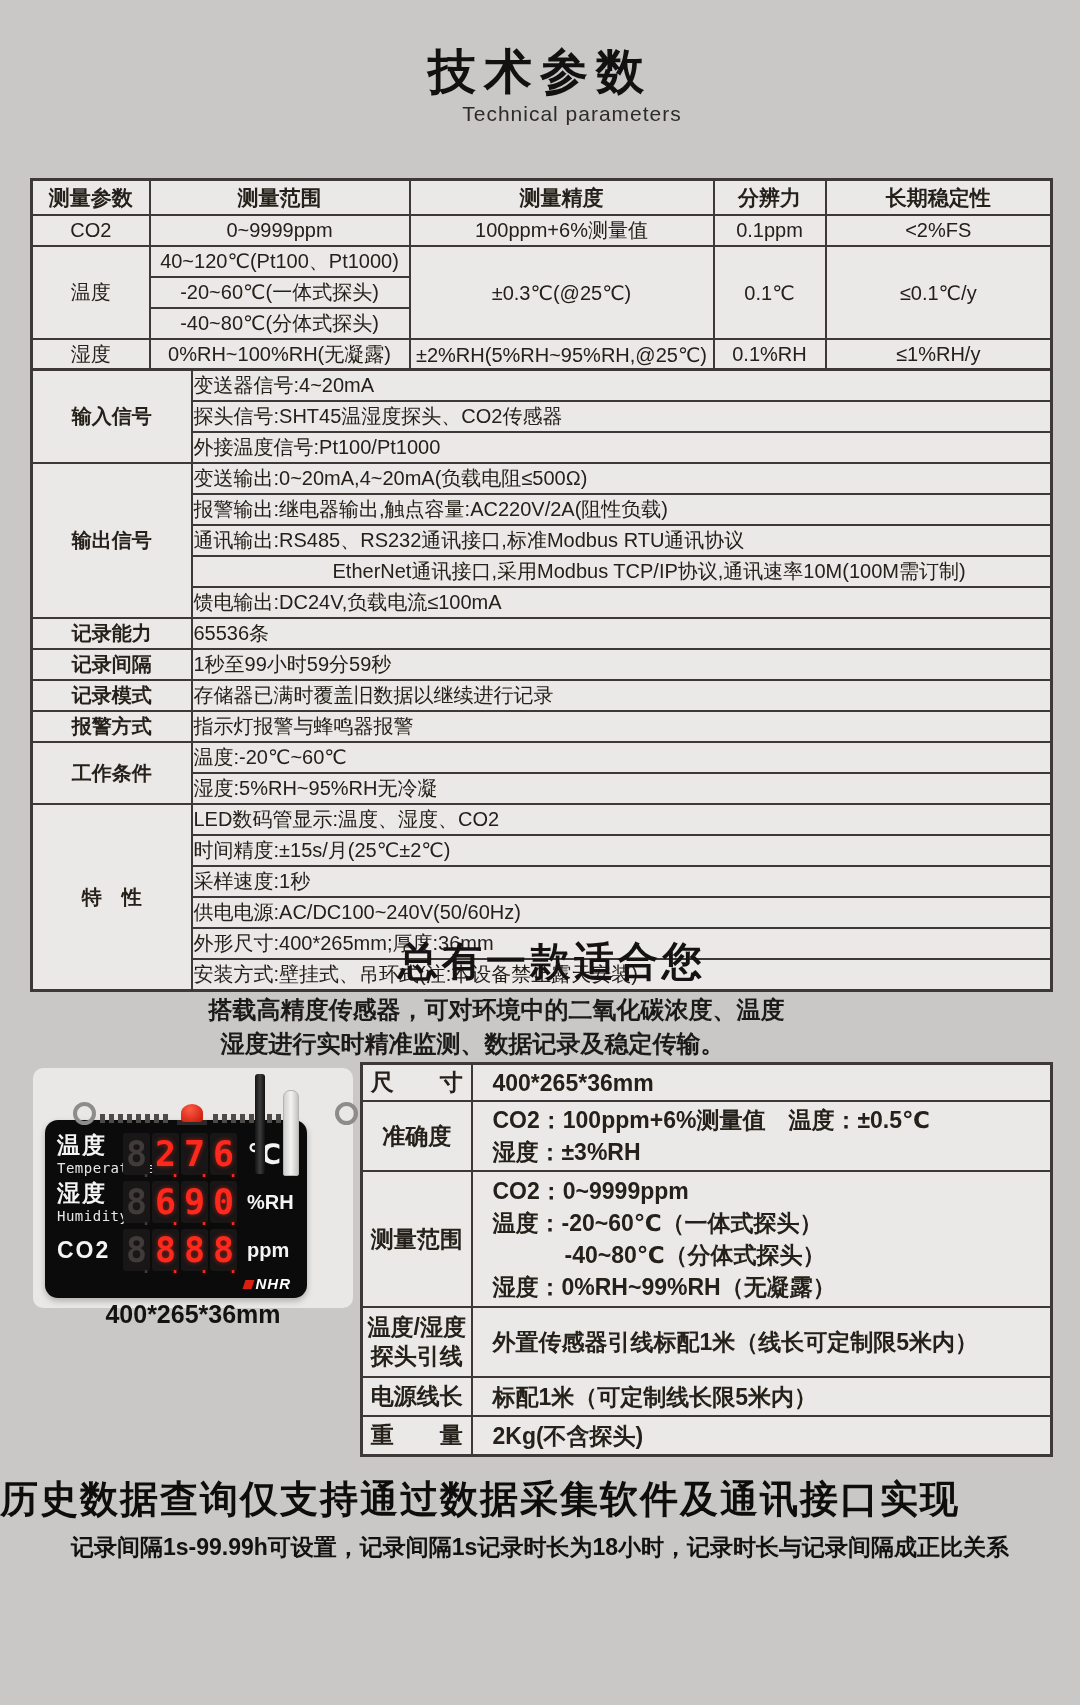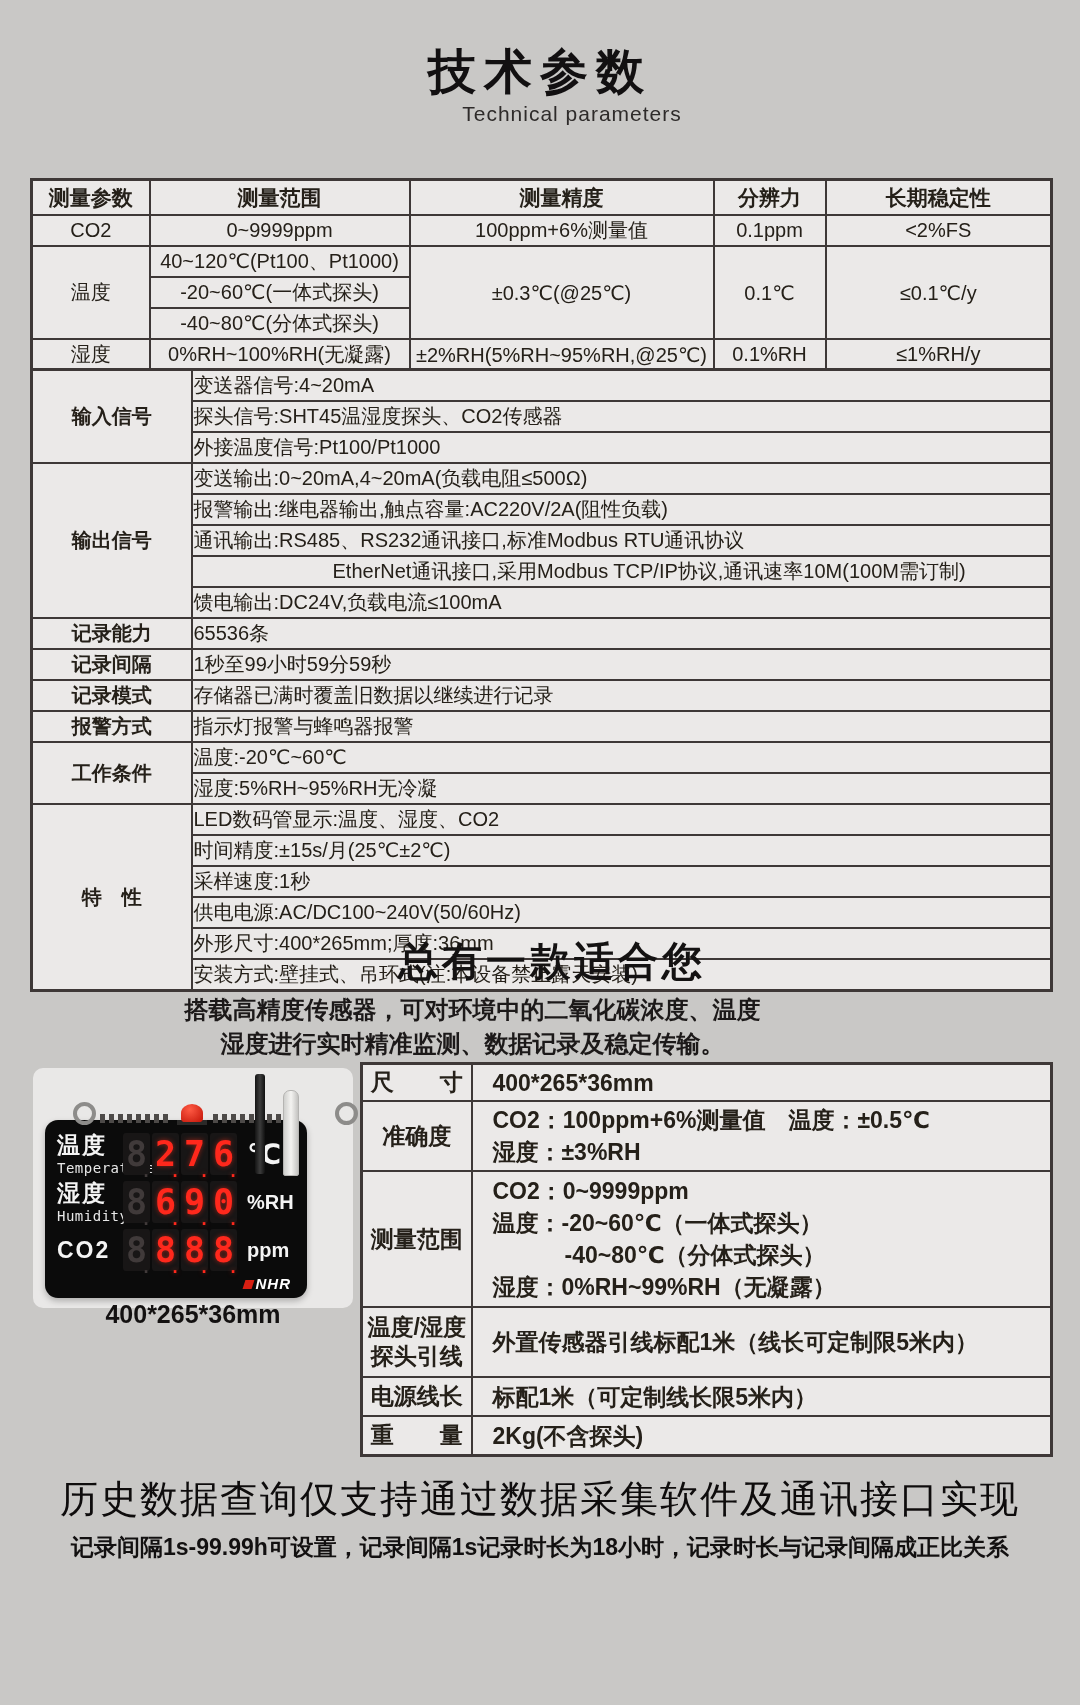--- a/index.html
+++ b/index.html
@@ -29,21 +29,21 @@
   #t2 { position:absolute; left:30px; top:368px; width:1020px; }
   #t2 td { font-size:20px; height:26px; }
   #t2 td.lbl { text-align:center; font-weight:600; }
   #t2 td.val { text-align:left; }
   #t2 td.val.indent { padding-left:140px; }
 
   
   .suit-title { position:absolute; top:934px; left:0; width:100%;
     text-align:center; font-size:40px; font-weight:bold; letter-spacing:4px; color:#141212;margin-left:12px; }
   .suit-desc1 { position:absolute; top:994px; left:0; width:945px;
-    text-align:center; font-size:24px; font-weight:600; color:#1c1919; }
+    text-align:center; font-size:24px; font-weight:600; color:#1c1919;padding-left:24px; }
   .suit-desc2 { position:absolute; top:1028px; left:0; width:945px;
     text-align:center; font-size:24px; font-weight:600; color:#1c1919; }
 
   
   .photo { position:absolute; left:33px; top:1068px; width:320px; height:240px;
     background:#e9e8e7; border-radius:10px; }
   .panel { position:absolute; left:12px; top:52px; width:262px; height:178px;
     background:#0b0b0b; border-radius:13px; padding:10px 10px 8px 12px; box-sizing:border-box;
     box-shadow:0 3px 6px rgba(0,0,0,.25); }
   .disp-row { display:flex; align-items:center; height:48px; }
@@ -88,22 +88,22 @@
   #t3 td { font-size:23px; font-weight:600; white-space:normal; }
   #t3 td.lbl { text-align:center; line-height:1.25; }
   #t3 td.val { text-align:left; padding-left:20px; line-height:32px; }
   #t3 tr.rh33 td { height:33px; }
   #t3 tr.rh35 td { height:35px; }
   #t3 tr.rh66 td { height:66px; }
   #t3 tr.rh132 td { height:132px; }
   .line-indent { padding-left:72px; }
 
   
-  .footer1 { position:absolute; top:1474px; left:0; width:100%; text-align:center;
-    font-size:38px; font-weight:normal; letter-spacing:2px; color:#0e0c0c; }
+  .footer1 { position:absolute; top:1474px; left:0; width:100%; text-align:left;
+    font-size:38px; font-weight:bold; letter-spacing:2px; color:#0e0c0c; }
   .footer2 { position:absolute; top:1532px; left:0; width:100%; text-align:center;
     font-size:23px; font-weight:bold; color:#121010; }
 </style>
 </head>
 <body>
 
 <div class="page">
 
   <div class="main-title">技术参数</div>
   <div class="main-subtitle">Technical parameters</div>

